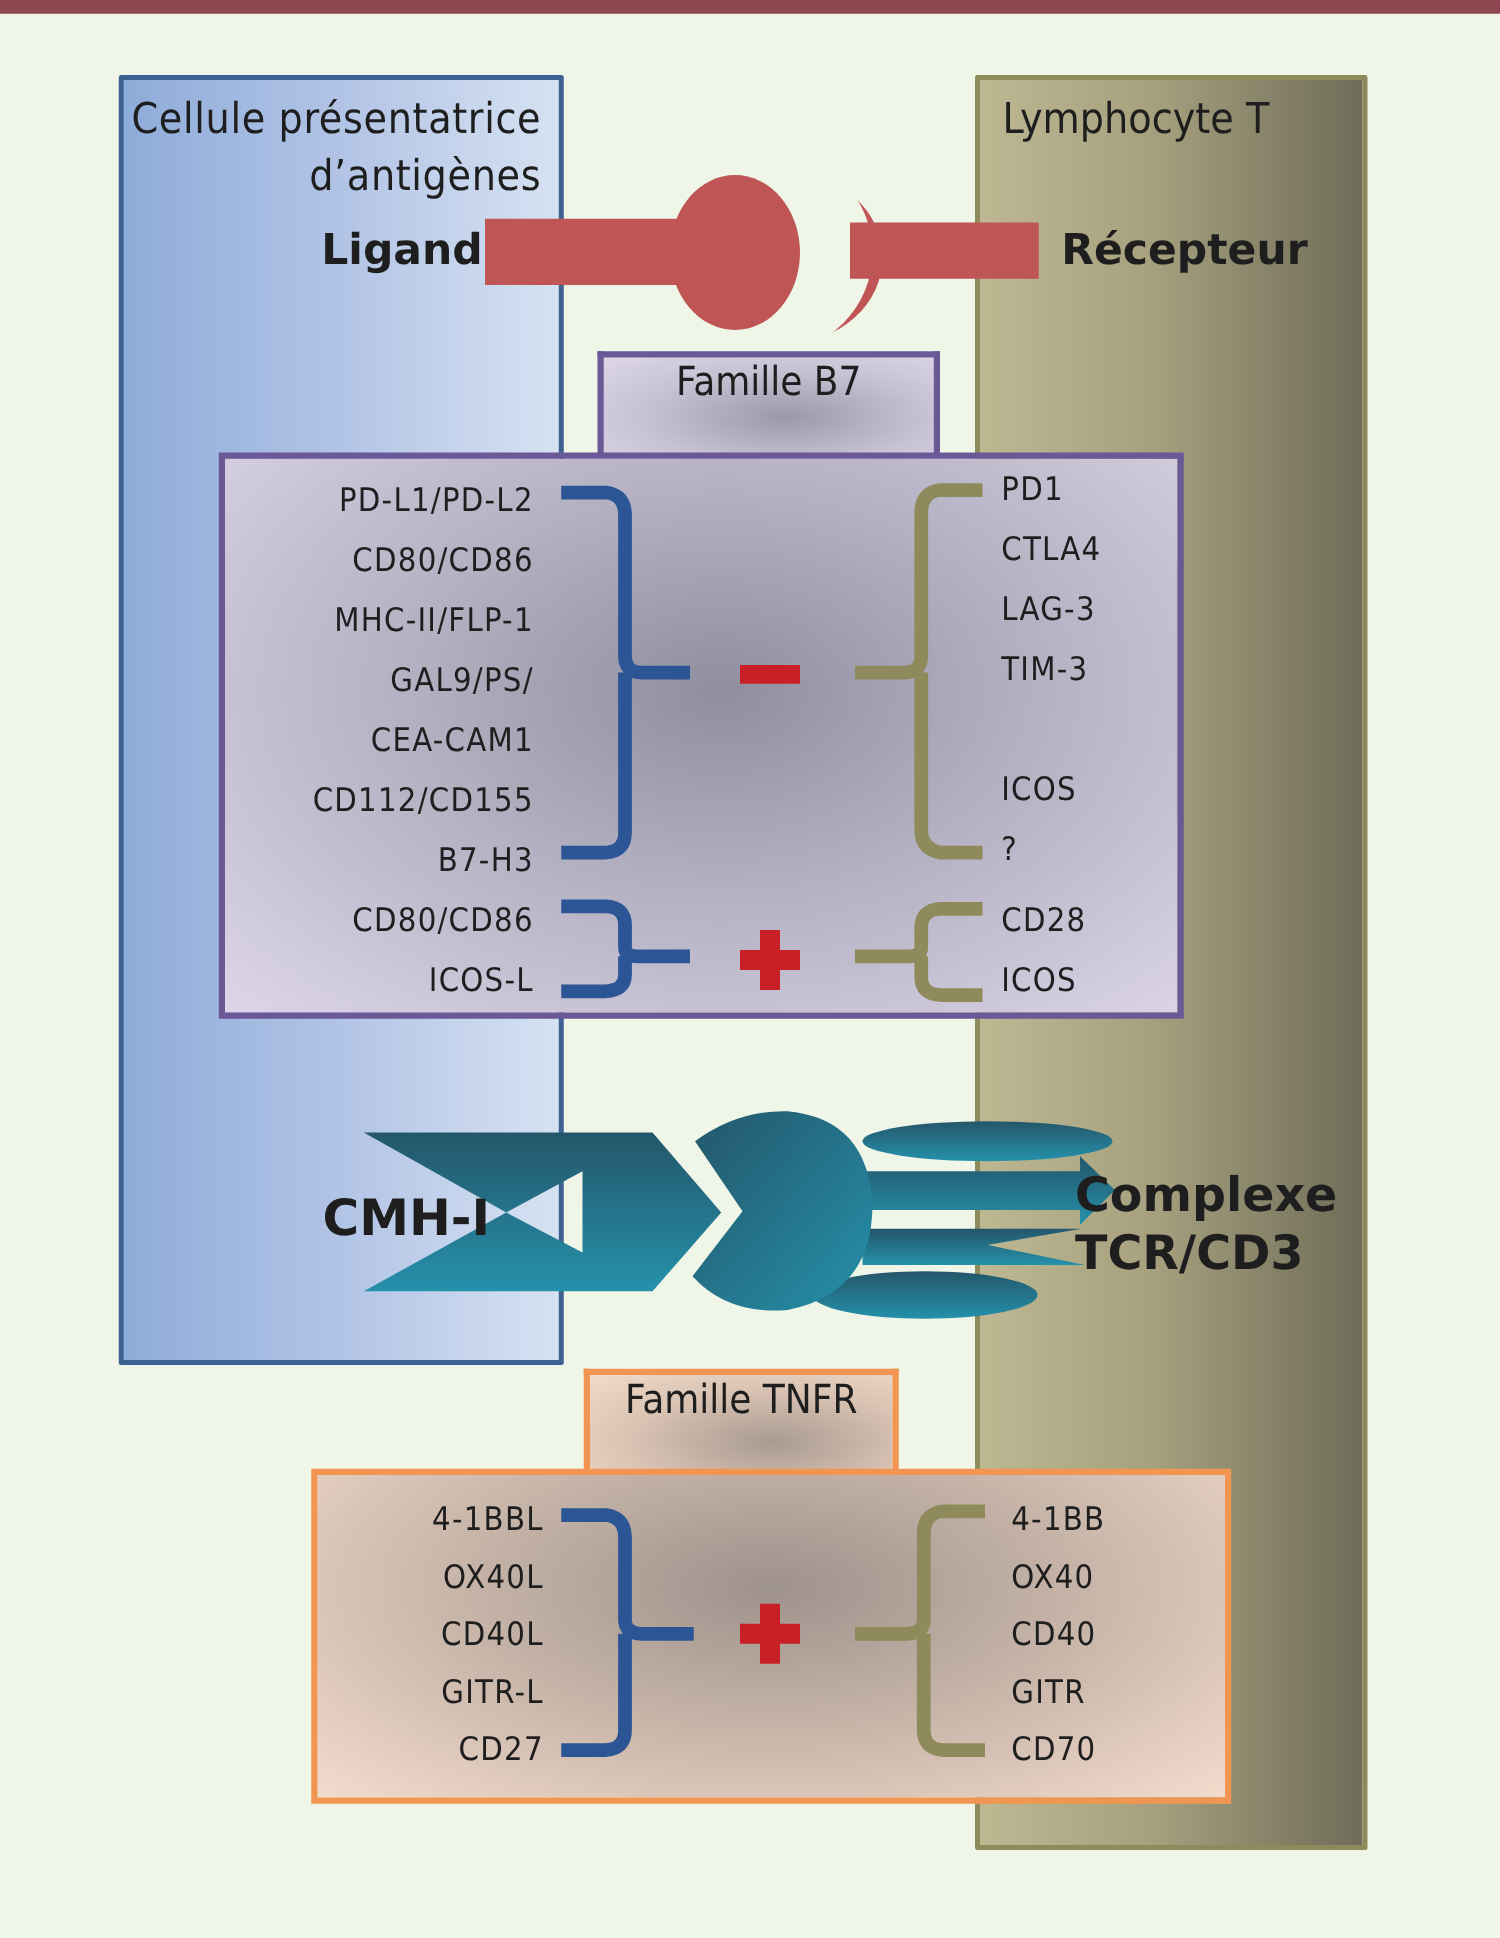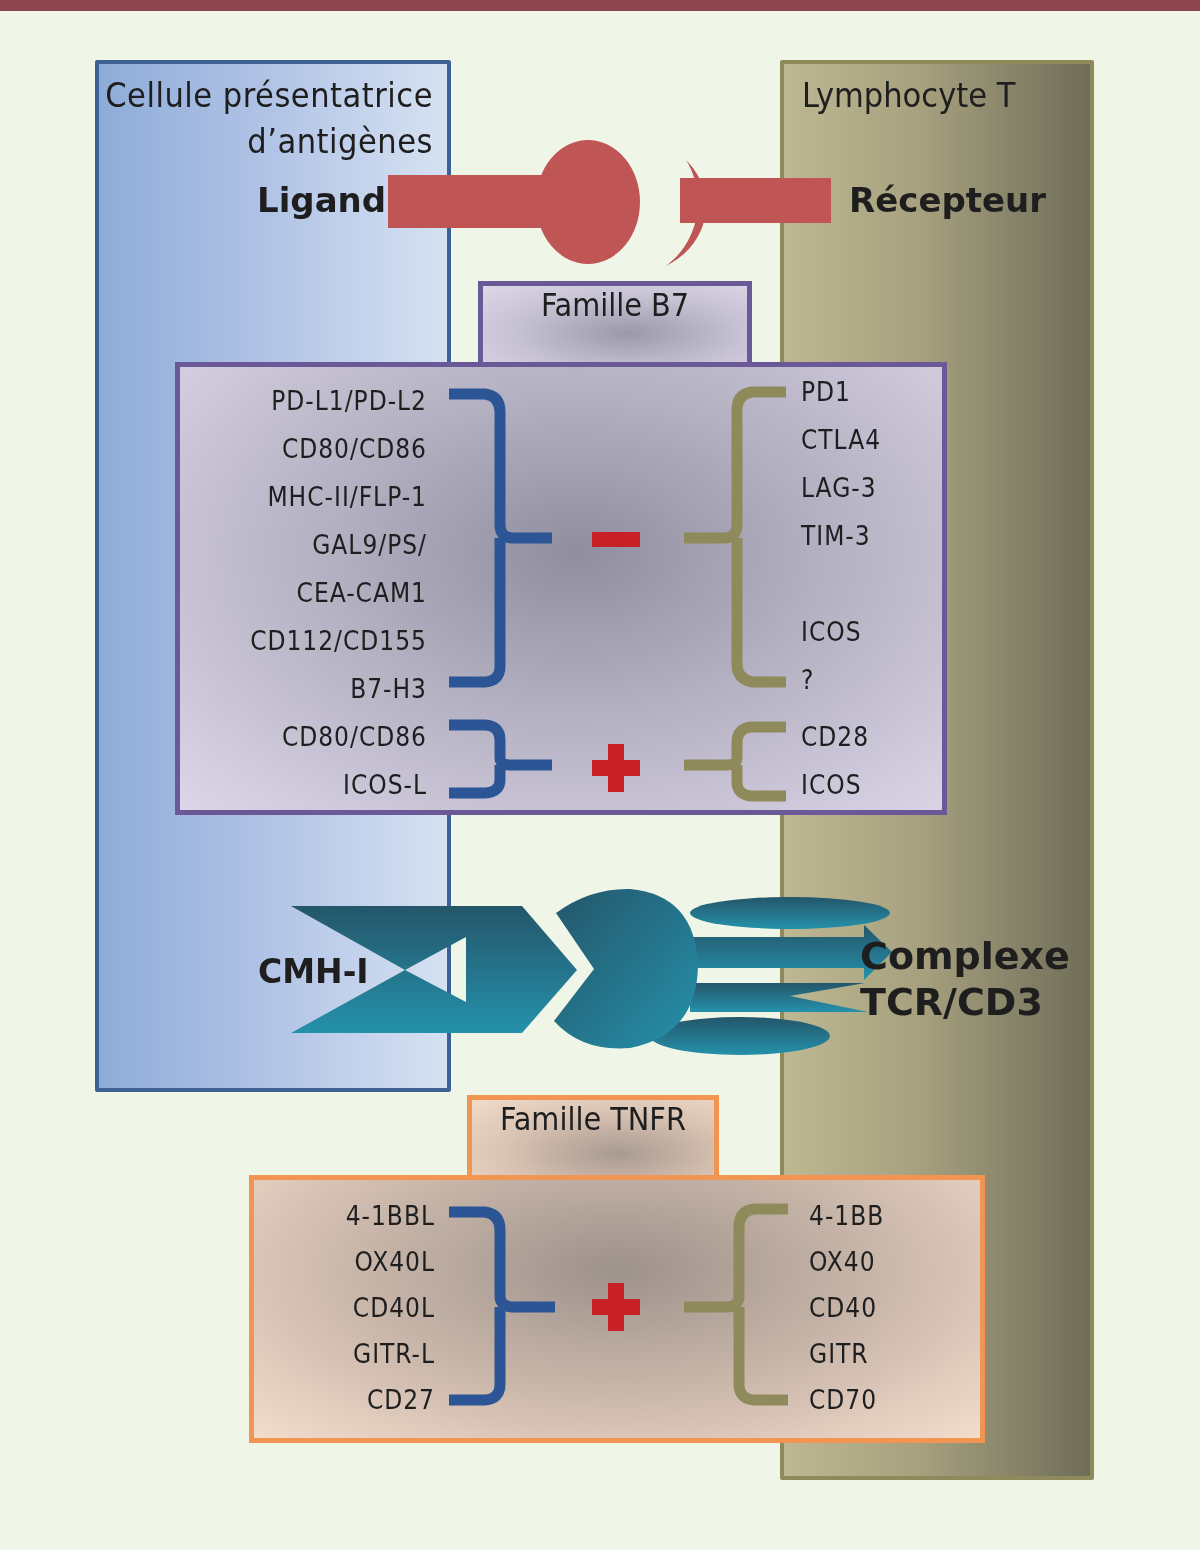--- a/index.html
+++ b/index.html
@@ -124,21 +124,21 @@
   </defs>
 
   <path d="M291 906 L522 906 L577 970 L522 1033 L291 1033 L405 970 Z M466 937 L466 1002 L405 970 Z" fill="url(#tealV)" fill-rule="evenodd"></path>
 
   <ellipse cx="790" cy="913" rx="100" ry="16" fill="url(#tealV)"></ellipse>
   <path d="M680 937 L864 937 L864 925 L892 952 L864 980 L864 968 L680 968 Z" fill="url(#tealV)"></path>
   <path d="M690 983 L865 983 L790 996 L868 1012 L690 1012 Z" fill="url(#tealV)"></path>
   <ellipse cx="740" cy="1036" rx="90" ry="19" fill="url(#tealV)"></ellipse>
   <path d="M556 913 Q590 888 630 889 Q695 895 698 965 Q697 1035 630 1048 Q582 1052 554 1021 L594 969 Z" fill="url(#tealD)"></path>
 </svg>
-<div class="bold-label" style="left:258px;top:952px;font-size:33px;">CMH-I</div>
+<div class="bold-label" style="left:258px;top:952px;font-size:40px;">CMH-I</div>
 <div class="bold-label" style="left:860px;top:933px;font-size:38px;line-height:46px;">
   <div>Complexe</div>
   <div>TCR/CD3</div>
 </div>
 
 <div class="fam-tab tnfr-tab">
   <span>Famille TNFR</span>
 </div>
 <div class="tnfr-box"></div>
 <svg class="overlay" width="1200" height="1550" style="pointer-events:none;">

